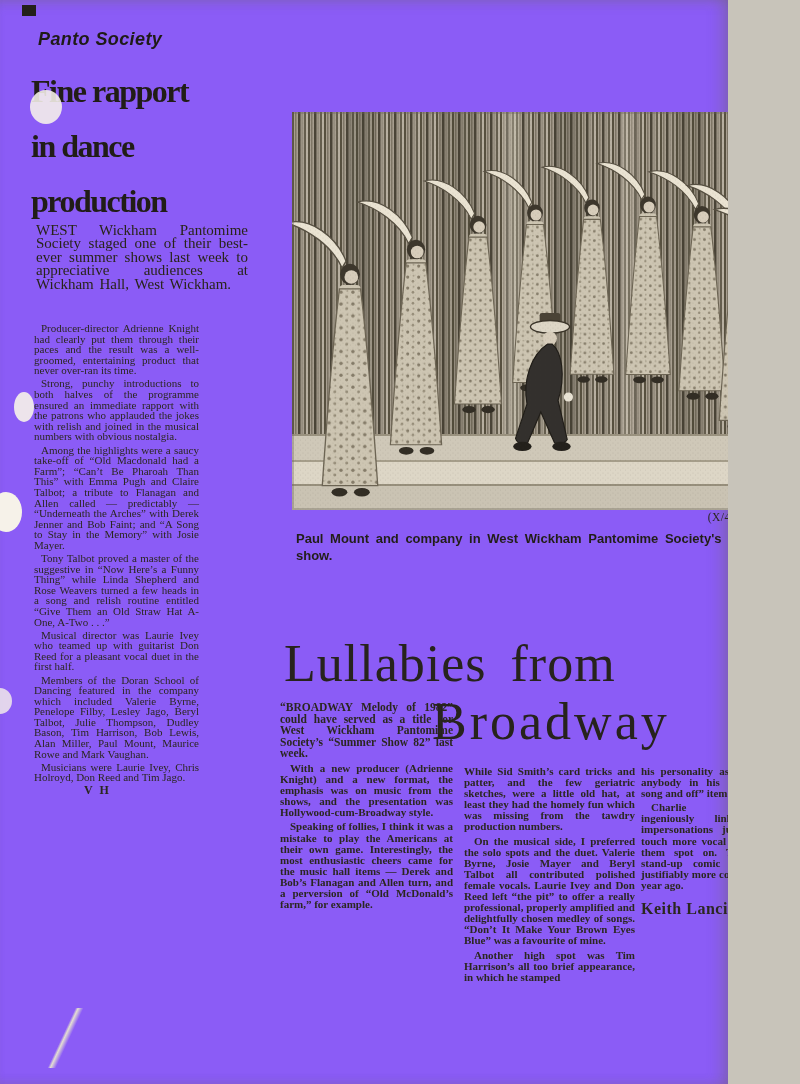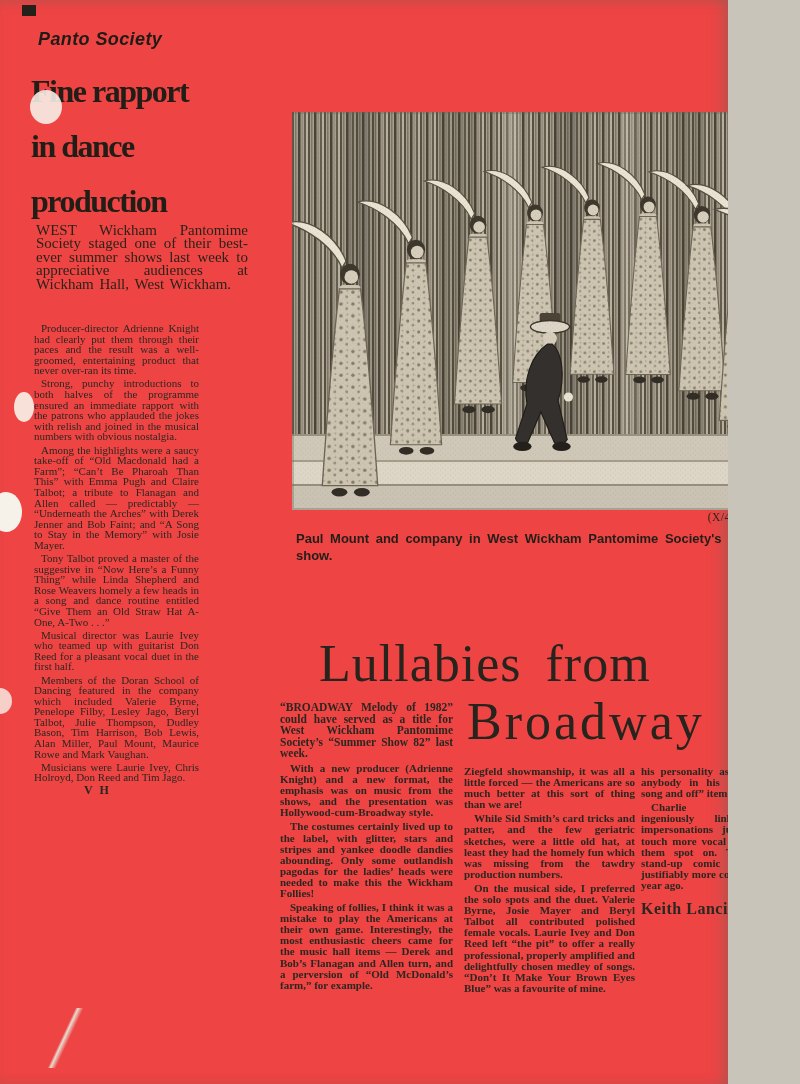--- a/index.html
+++ b/index.html
@@ -1,18 +1,18 @@
 <!DOCTYPE html>
 <html><head>
 <meta charset="utf-8">
 <style>
   html,body{margin:0;padding:0;background:#c8c4ba;}
   #page{
     position:relative; width:728px; height:1084px; overflow:hidden;
-    background:#ef4444;
+    background:#8b5cf6;
     box-shadow: inset -12px 0 16px -8px rgba(110,104,92,.45),
                 inset 0 10px 14px -10px rgba(110,104,92,.35),
                 inset 0 -8px 12px -9px rgba(110,104,92,.25);
     font-family:"Liberation Serif", serif;
     color:#26221c;
   }
   .abs{position:absolute;}
   #corner-mark{left:22px; top:5px; width:14px; height:11px; background:#24201a;}
   #section-label{
     left:38px; top:29px; font-family:"Liberation Sans", sans-serif;
@@ -34,21 +34,21 @@
   #photo-frame{ left:292px; top:112px; width:496px; height:398px; background:#b3ab9d; }
   #photo-frame svg{display:block;}
   #photo-credit{ left:590px; top:511px; width:180px; text-align:right;
     font-size:11.5px; letter-spacing:.5px; color:#2a2620;}
   #photo-caption{
     left:296px; top:530px; width:484px; font-family:"Liberation Sans", sans-serif;
     font-weight:bold; font-size:13px; line-height:17px; word-spacing:3px; color:#221e18;
   }
   #headline2-l1,#headline2-l2{
     font-family:"Liberation Serif", serif; font-weight:400; font-size:52px;
-    letter-spacing:1px; color:#27231d;margin-left:35px;
+    letter-spacing:1px; color:#27231d;
   }
   #headline2-l1{left:284px; top:634px; word-spacing:10px;}
   #headline2-l2{left:432px; top:692px; letter-spacing:3px;}
   .a2col{ font-size:11px; line-height:11.1px; text-align:justify; color:#2b2720;}
   .a2col p{margin:0 0 3px 0; text-indent:10px;font-weight:bold;}
   .a2col p:first-child{text-indent:0;}
   #a2col1{left:280px; top:702px; width:173px;}
   #a2col1 p:first-child{font-weight:bold; font-size:11.5px; line-height:11.6px;}
   #a2col2{left:464px; top:766px; width:171px;}
   #a2col3{left:641px; top:766px; width:155px;}
@@ -76,21 +76,21 @@
     <span>in dance</span>
     <span>production</span>
   </h1>
 
   <div id="a1-lead" class="abs">WEST Wickham Pantomime Society staged one of their best-ever summer shows last week to appreciative audiences at Wickham Hall, West Wickham.</div>
 
   <div id="a1-body" class="abs">
       <p>Producer-director Adrienne Knight had clearly put them through their paces and the result was a well-groomed, entertaining product that never over-ran its time.</p>
       <p>Strong, punchy introductions to both halves of the programme ensured an immediate rapport with the patrons who applauded the jokes with relish and joined in the musical numbers with obvious nostalgia.</p>
       <p>Among the highlights were a saucy take-off of “Old Macdonald had a Farm”; “Can’t Be Pharoah Than This” with Emma Pugh and Claire Talbot; a tribute to Flanagan and Allen called — predictably — “Underneath the Arches” with Derek Jenner and Bob Faint; and “A Song to Stay in the Memory” with Josie Mayer.</p>
-      <p>Tony Talbot proved a master of the suggestive in “Now Here’s a Funny Thing” while Linda Shepherd and Rose Weavers homely a few heads in a song and dance routine entitled “Give Them an Old Straw Hat A-One, A-Two . . .”</p>
+      <p>Tony Talbot proved a master of the suggestive in “Now Here’s a Funny Thing” while Linda Shepherd and Rose Weavers turned a few heads in a song and relish routine entitled “Give Them an Old Straw Hat A-One, A-Two . . .”</p>
       <p>Musical director was Laurie Ivey who teamed up with guitarist Don Reed for a pleasant vocal duet in the first half.</p>
       <p>Members of the Doran School of Dancing featured in the company which included Valerie Byrne, Penelope Filby, Lesley Jago, Beryl Talbot, Julie Thompson, Dudley Bason, Tim Harrison, Bob Lewis, Alan Miller, Paul Mount, Maurice Rowe and Mark Vaughan.</p>
       <p>Musicians were Laurie Ivey, Chris Holroyd, Don Reed and Tim Jago.</p>
       <div id="a1-signoff">V H</div>
     </div>
 
   <div id="photo-frame" class="abs">
     <svg width="496" height="398" viewBox="0 0 496 398">
       <defs>
         <pattern id="tinsel" width="16" height="398" patternUnits="userSpaceOnUse">
@@ -171,27 +171,26 @@
   <div id="photo-credit" class="abs">(X/44973/9)</div>
 
   <div id="photo-caption" class="abs">Paul Mount and company in West Wickham Pantomime Society's summer show.</div>
 
   <div id="headline2-l1" class="abs">Lullabies from</div>
   <div id="headline2-l2" class="abs">Broadway</div>
 
   <div id="a2col1" class="abs a2col">
       <p>“BROADWAY Melody of 1982” could have served as a title for West Wickham Pantomime Society’s “Summer Show 82” last week.</p>
       <p>With a new producer (Adrienne Knight) and a new format, the emphasis was on music from the shows, and the presentation was Hollywood-cum-Broadway style.</p>
-      <p>The costumes certainly lived up to the label, with glitter, stars and stripes and yankee doodle dandies abounding. Only some outlandish pagodas for the ladies’ heads were needed to make this the Wickham Follies!</p>
       <p>Speaking of follies, I think it was a mistake to play the Americans at their own game. Interestingly, the most enthusiastic cheers came for the music hall items — Derek and Bob’s Flanagan and Allen turn, and a perversion of “Old McDonald’s farm,” for example.</p>
     </div>
   <div id="a2col2" class="abs a2col">
-      <p>Ziegfeld showmanship, it was all a little forced — the Americans are so much better at this sort of thing than we are!</p>
       <p>While Sid Smith’s card tricks and patter, and the few geriatric sketches, were a little old hat, at least they had the homely fun which was missing from the tawdry production numbers.</p>
       <p>On the musical side, I preferred the solo spots and the duet. Valerie Byrne, Josie Mayer and Beryl Talbot all contributed polished female vocals. Laurie Ivey and Don Reed left “the pit” to offer a really professional, properly amplified and delightfully chosen medley of songs. “Don’t It Make Your Brown Eyes Blue” was a favourite of mine.</p>
+      <p>Another high spot was Tim Harrison’s all too brief appearance, in which he stamped</p>
     </div>
   <div id="a2col3" class="abs a2col">
       <p>his personality as forcefully as anybody in his “Dance, joke, song and off” item.</p>
       <p>Charlie Chuckles’s ingeniously linked, elastic impersonations just needed a touch more vocal bass to make them spot on. Tony Talbot’s stand-up comic turn seemed justifiably more confident than a year ago.</p>
       <div id="byline">Keith Lancing</div>
     </div>
 
   <div id="blob-headline" class="blob"></div>
   <div id="blob-edge-mid" class="blob"></div>
   <div id="blob-left-small" class="blob"></div>

